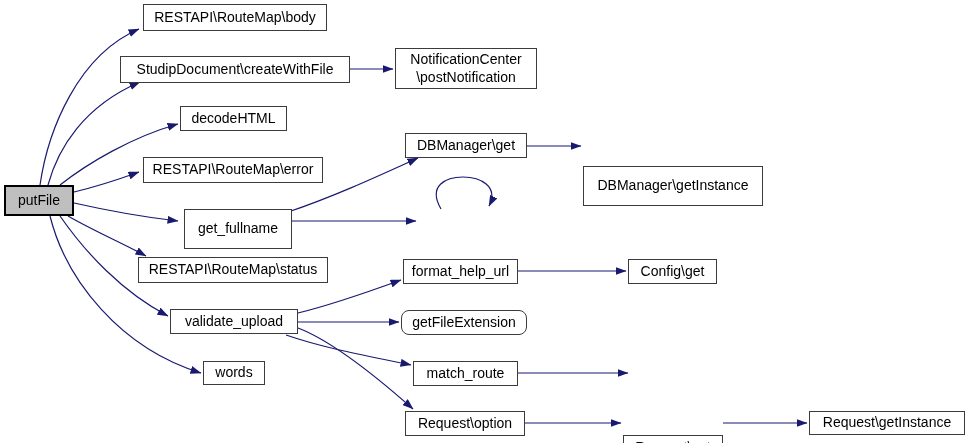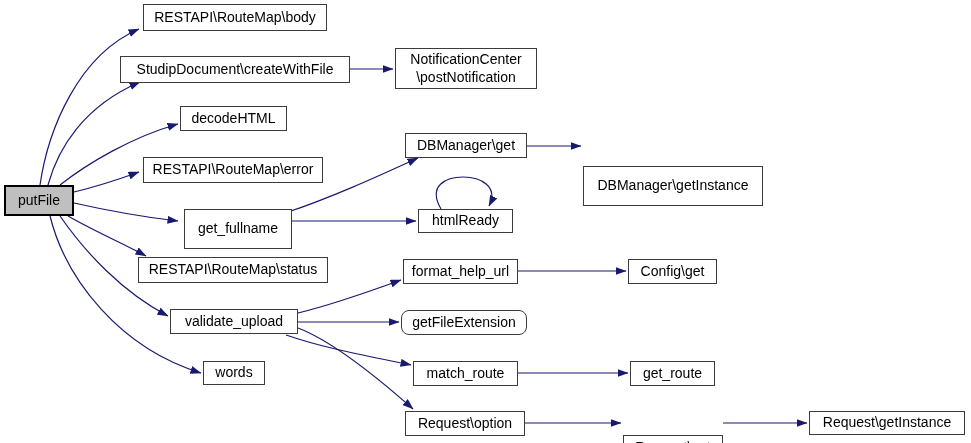--- a/index.html
+++ b/index.html
@@ -62,25 +62,23 @@
 <div class="node focus" style="left: 4px; top: 185px; width: 70px; height: 31px;">putFile</div>
     <div class="node" style="left: 143px; top: 4px; width: 184px; height: 27px;">RESTAPI\RouteMap\body</div>
     <div class="node" style="left: 395px; top: 48px; width: 142px; height: 41px;">NotificationCenter
 \postNotification</div>
     <div class="node" style="left: 120px; top: 56px; width: 230px; height: 27px;">StudipDocument\createWithFile</div>
     <div class="node" style="left: 180px; top: 106px; width: 107px; height: 25px;">decodeHTML</div>
     <div class="node" style="left: 143px; top: 157px; width: 180px; height: 26px;">RESTAPI\RouteMap\error</div>
     <div class="node" style="left: 405px; top: 133px; width: 122px; height: 25px;">DBManager\get</div>
     <div class="node" style="left: 583px; top: 134px; width: 180px; height: 40px; margin-top: 32px;">DBManager\getInstance</div>
     <div class="node" style="left: 184px; top: 209px; width: 108px; height: 40px;">get_fullname</div>
-    <div class="node" style="left: 418px; top: 209px; width: 95px; height: 24px;">htmlReady</div>
     <div class="node" style="left: 138px; top: 257px; width: 190px; height: 26px;">RESTAPI\RouteMap\status</div>
     <div class="node" style="left: 403px; top: 259px; width: 115px; height: 25px;">format_help_url</div>
     <div class="node" style="left: 628px; top: 259px; width: 89px; height: 25px;">Config\get</div>
     <div class="node" style="left: 170px; top: 309px; width: 128px; height: 25px;">validate_upload</div>
     <div class="node" style="left: 401px; top: 310px; width: 126px; height: 25px; border-radius: 8px;">getFileExtension</div>
     <div class="node" style="left: 203px; top: 361px; width: 62px; height: 24px;">words</div>
     <div class="node" style="left: 413px; top: 361px; width: 105px; height: 25px;">match_route</div>
-    <div class="node" style="left: 630px; top: 361px; width: 85px; height: 25px;">get_route</div>
     <div class="node" style="left: 405px; top: 411px; width: 120px; height: 25px;">Request\option</div>
     <div class="node" style="left: 623px; top: 435px; width: 100px; height: 25px;">Request\get</div>
     <div class="node" style="left: 809px; top: 411px; width: 156px; height: 24px;">Request\getInstance</div>
   </div>
 
 </body></html>

